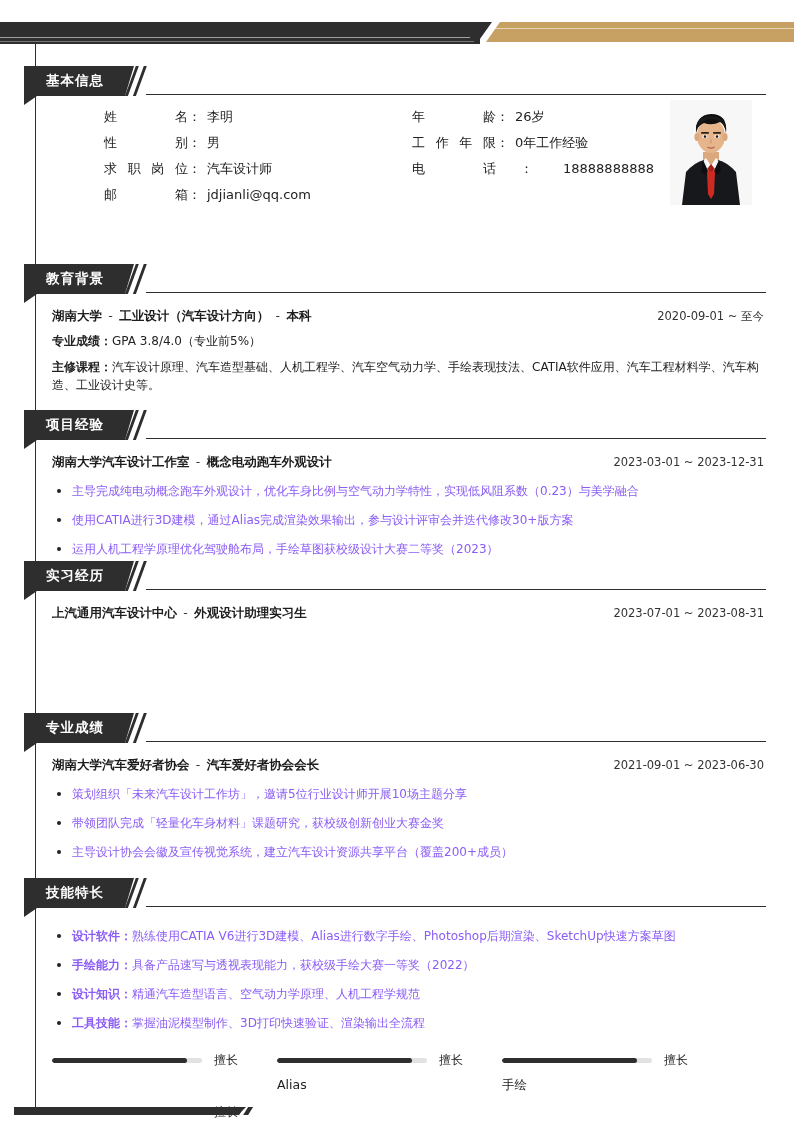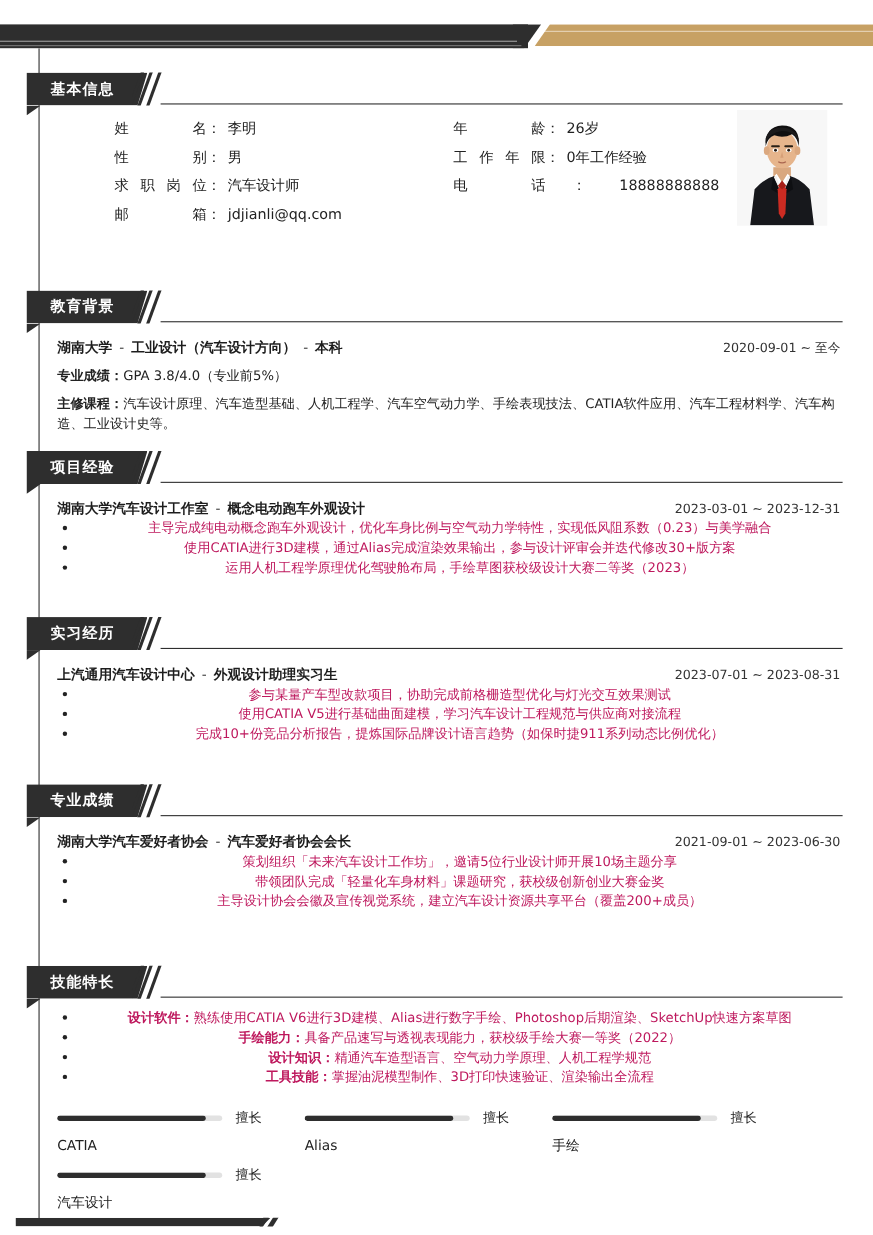--- a/index.html
+++ b/index.html
@@ -234,22 +234,22 @@
   ul.bullets {
     list-style: none;
     margin: 0;
     padding: 0;
   }
   ul.bullets li {
     position: relative;
     font-size: 12px;
     line-height: 1.5;
     padding: 0 0 0 20px;
-    color: #be185d;
-    text-align: center;
+    margin-top: 11px;
+    color: #8b5cf6;
   }
   ul.bullets li::before {
     content: "";
     position: absolute;
     left: 5px;
     top: 7px;
     width: 4px;
     height: 4px;
     border-radius: 50%;
     background: #222222;
@@ -519,25 +519,20 @@
     <div class="sec-body">
       <div class="entry">
         <div class="entry-head">
           <div class="entry-title">
             <span>上汽通用汽车设计中心</span>
             <span class="sep">-</span>
             <span>外观设计助理实习生</span>
           </div>
           <div class="entry-date">2023-07-01 ~ 2023-08-31</div>
         </div>
-        <ul class="bullets">
-          <li>参与某量产车型改款项目，协助完成前格栅造型优化与灯光交互效果测试</li>
-          <li>使用CATIA V5进行基础曲面建模，学习汽车设计工程规范与供应商对接流程</li>
-          <li>完成10+份竞品分析报告，提炼国际品牌设计语言趋势（如保时捷911系列动态比例优化）</li>
-        </ul>
       </div>
     </div>
   </div>
 
   <div class="section" style="top:697px;">
     <div class="sec-head">
       <div class="sec-tab">
         <span class="sec-tab-label">专业成绩</span>
       </div>
       <div class="sec-tab-notch"></div>
@@ -589,21 +584,20 @@
       </ul>
 
       <div class="bars">
         <div class="bar-cell">
           <div class="bar-top">
             <div class="bar-track">
               <div class="bar-fill" style="width:90%"></div>
             </div>
             <span class="bar-level">擅长</span>
           </div>
-          <div class="bar-name">CATIA</div>
         </div>
 
         <div class="bar-cell">
           <div class="bar-top">
             <div class="bar-track">
               <div class="bar-fill" style="width:90%"></div>
             </div>
             <span class="bar-level">擅长</span>
           </div>
           <div class="bar-name">Alias</div>

